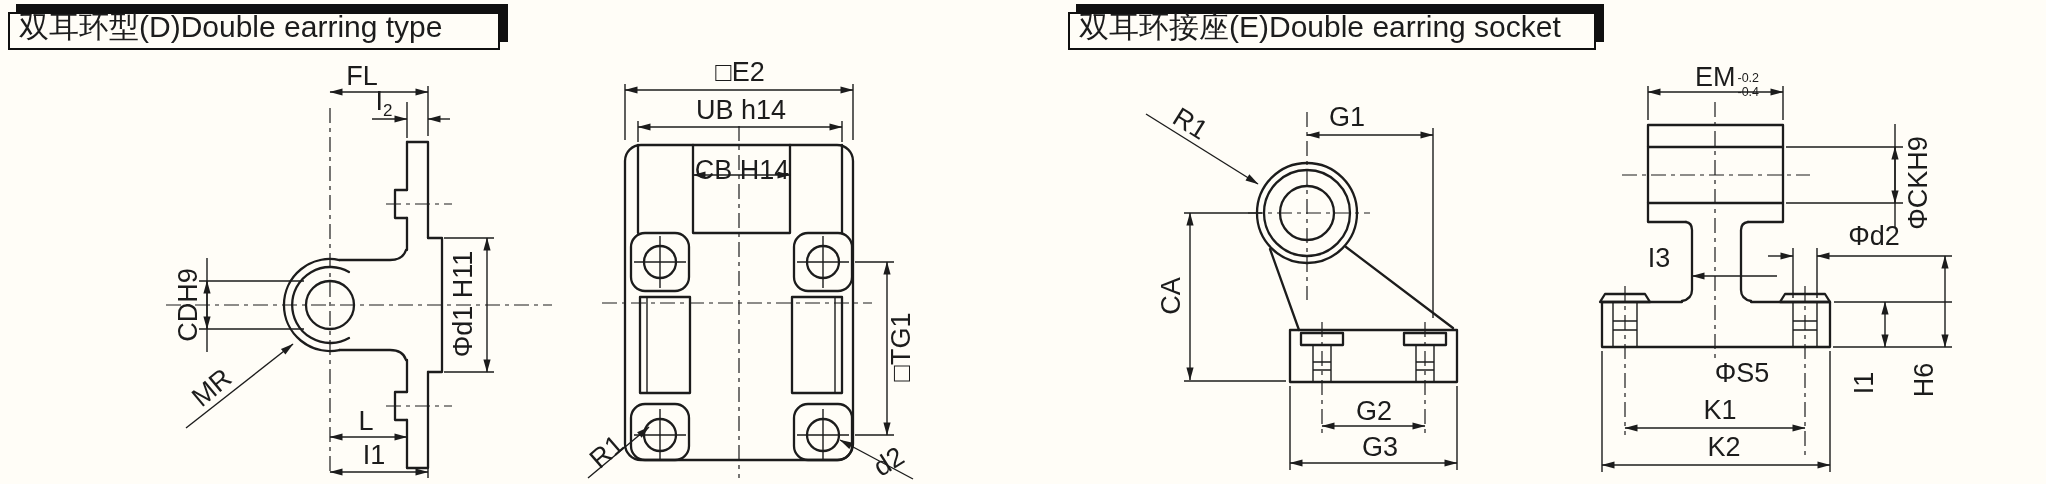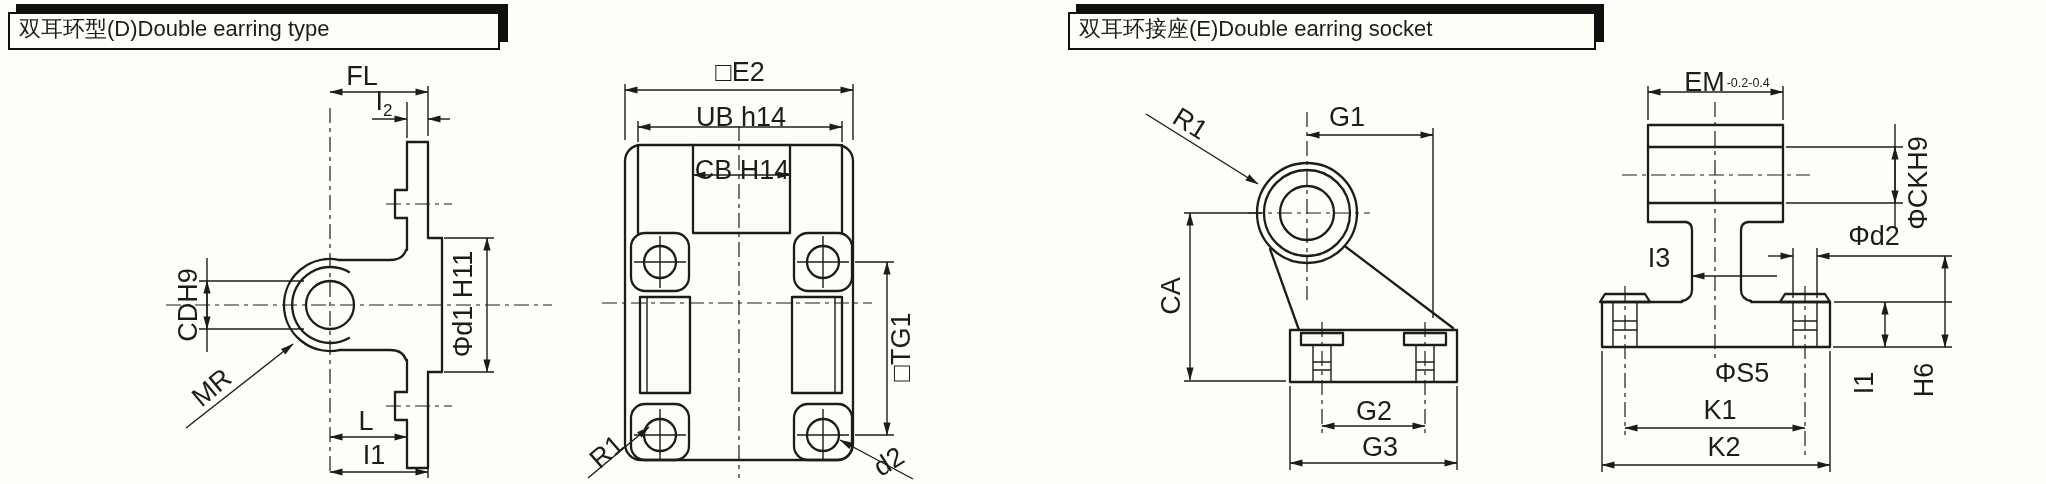--- a/index.html
+++ b/index.html
@@ -18,27 +18,27 @@
   .lbl{
     position:absolute;font-size:27px;line-height:1;white-space:nowrap;
     transform:translate(-50%,-50%);color:#1c1c1c;
   }
   .r90{transform:translate(-50%,-50%) rotate(-90deg);}
   .rm40{transform:translate(-50%,-50%) rotate(-40deg);}
   .rm41{transform:translate(-50%,-50%) rotate(-41deg);}
   .rm32{transform:translate(-50%,-50%) rotate(-32deg);}
   .rp32{transform:translate(-50%,-50%) rotate(32deg);}
   .subs{font-size:17px;vertical-align:-6px;}
-  .tol{display:inline-flex;flex-direction:row;font-size:12.5px;line-height:1.1;vertical-align:4px;margin-left:2px;}
+  .tol{display:inline-flex;flex-direction:column;font-size:12.5px;line-height:1.1;vertical-align:4px;margin-left:2px;}
   
   .tbox{position:absolute;height:38px;}
   .tshadow{position:absolute;left:8px;top:-8px;width:100%;height:100%;background:#101010;}
   .tframe{
     position:absolute;left:0;top:0;right:0;bottom:0;background:#fffdf7;border:2.5px solid #101010;
-    display:flex;align-items:flex-start;padding:0 9px;font-size:22px;white-space:nowrap;
+    display:flex;align-items:flex-end;padding:0 9px;font-size:30px;white-space:nowrap;
   }
 </style>
 </head>
 <body>
 
 <div class="canvas">
 
   <svg width="2046" height="484" viewBox="0 0 2046 484">
     <defs>
       <marker id="arr" viewBox="0 0 14 10" refX="13" refY="5" markerWidth="14" markerHeight="10" orient="auto-start-reverse" markerUnits="userSpaceOnUse">
@@ -202,21 +202,21 @@
 
   <span class="lbl" style="left:362px;top:76px">FL</span>
   <span class="lbl" style="left:384px;top:103px"><span>I</span><span class="subs">2</span></span>
   <span class="lbl r90" style="left:188px;top:305px">CDH9</span>
   <span class="lbl rm40" style="left:212px;top:388px">MR</span>
   <span class="lbl r90" style="left:463px;top:304px">Φd1 H11</span>
   <span class="lbl" style="left:366px;top:421px">L</span>
   <span class="lbl" style="left:374px;top:455px">I1</span>
 
   <span class="lbl" style="left:740px;top:72px">□E2</span>
-  <span class="lbl" style="left:741px;top:117px">UB h14</span>
+  <span class="lbl" style="left:741px;top:110px">UB h14</span>
   <span class="lbl" style="left:742px;top:170px">CB H14</span>
   <span class="lbl r90" style="left:901px;top:347px">□TG1</span>
   <span class="lbl rm41" style="left:607px;top:452px">R1</span>
   <span class="lbl rm32" style="left:889px;top:462px">d2</span>
 
   <span class="lbl rp32" style="left:1190px;top:124px">R1</span>
   <span class="lbl" style="left:1347px;top:117px">G1</span>
   <span class="lbl r90" style="left:1171px;top:296px">CA</span>
   <span class="lbl" style="left:1374px;top:411px">G2</span>
   <span class="lbl" style="left:1380px;top:447px">G3</span>

